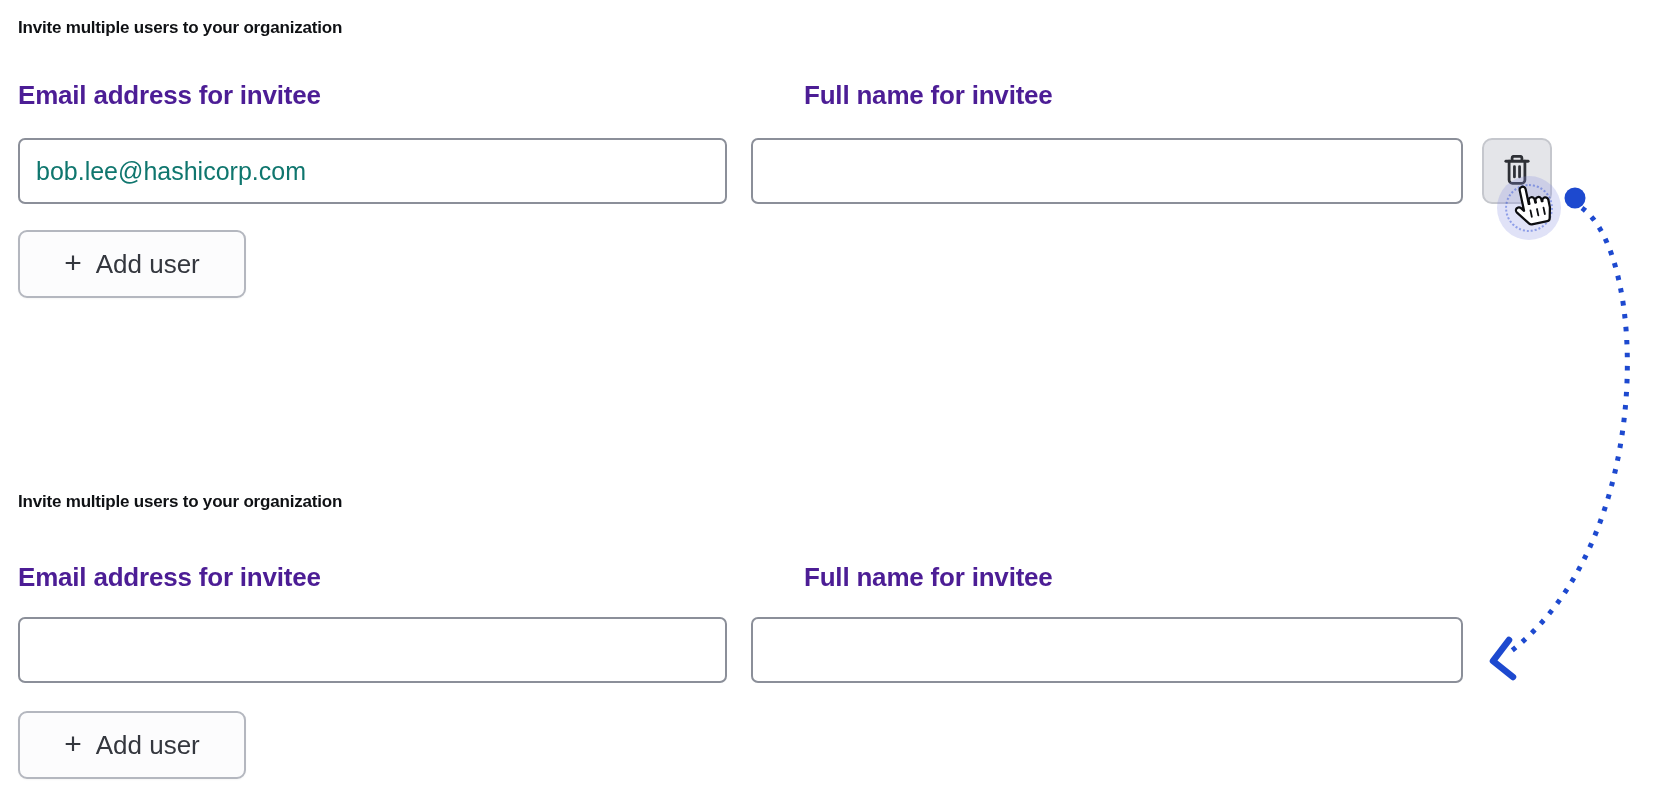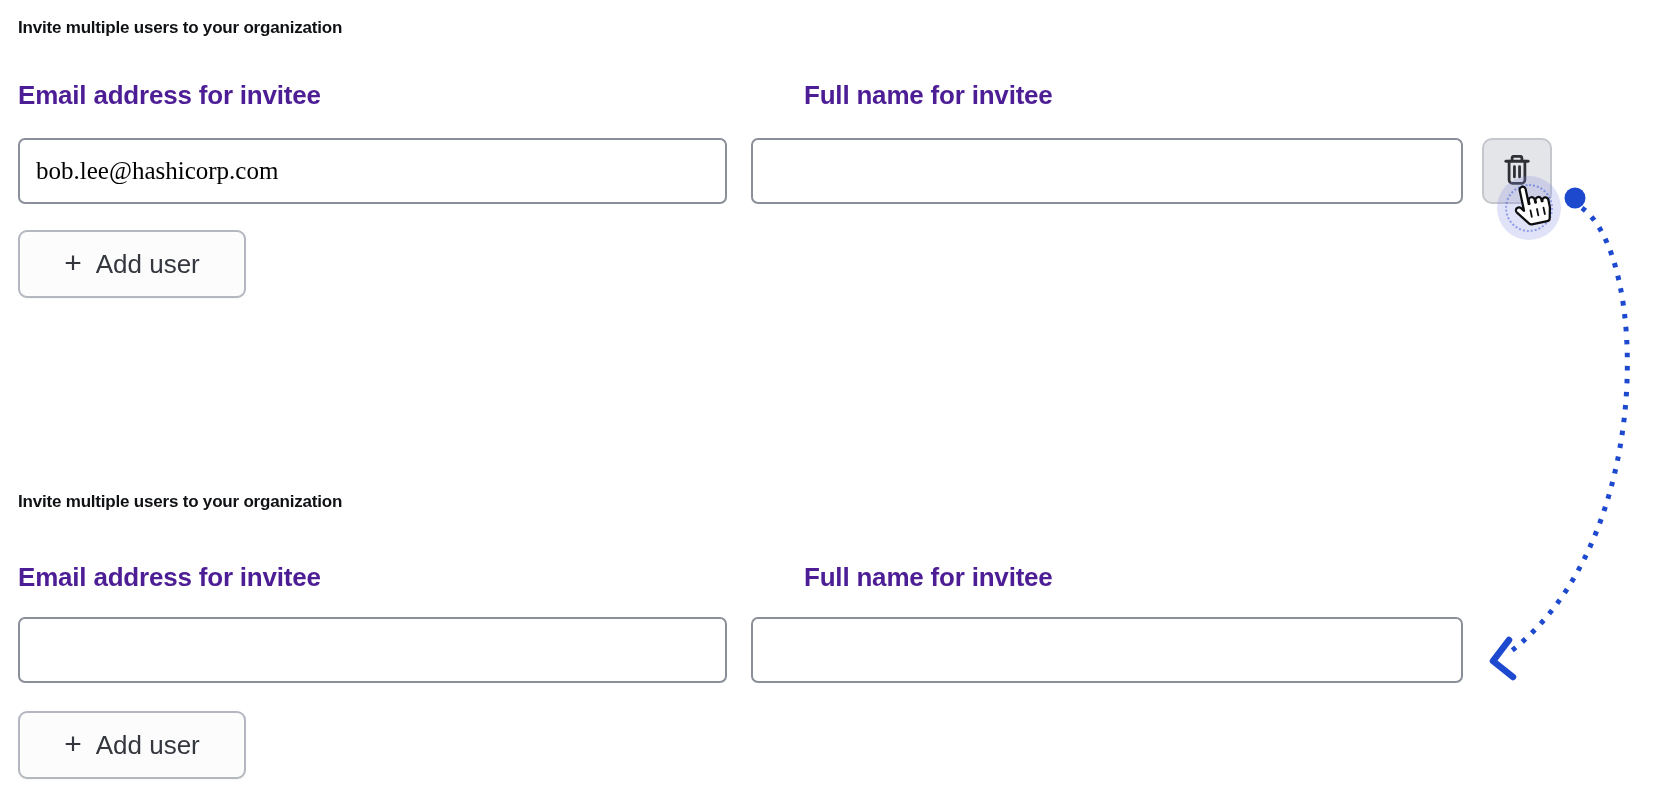--- a/index.html
+++ b/index.html
@@ -22,22 +22,22 @@
     font-size:26px;font-weight:700;color:#4c1d95;
     letter-spacing:-0.2px;white-space:nowrap;
   }
   .row1 .field-label{top:80px;}
   .row2 .field-label{top:562px;}
   .col-email{left:18px;}
   .col-name{left:780px;margin-left:24px;}
   .text-input{
     position:absolute;box-sizing:border-box;
     height:66px;border:2px solid #8b8f99;border-radius:7px;
-    background:#ffffff;color:#000000;
-    font-family:Liberation Serif, serif;
+    background:#ffffff;color:#0f766e;
+    font-family:Liberation Sans, sans-serif;
     font-size:25px;padding:0 16px;outline:none;
   }
   .row1 .text-input{top:138px;}
   .row2 .text-input{top:617px;}
   .input-email{left:18px;width:709px;}
   .input-name{left:751px;width:712px;}
   .delete-btn{
     position:absolute;left:1482px;top:138px;width:70px;height:66px;
     box-sizing:border-box;background:#e4e5e9;border:2px solid #c5c7cd;
     border-radius:10px;display:flex;align-items:center;justify-content:center;

